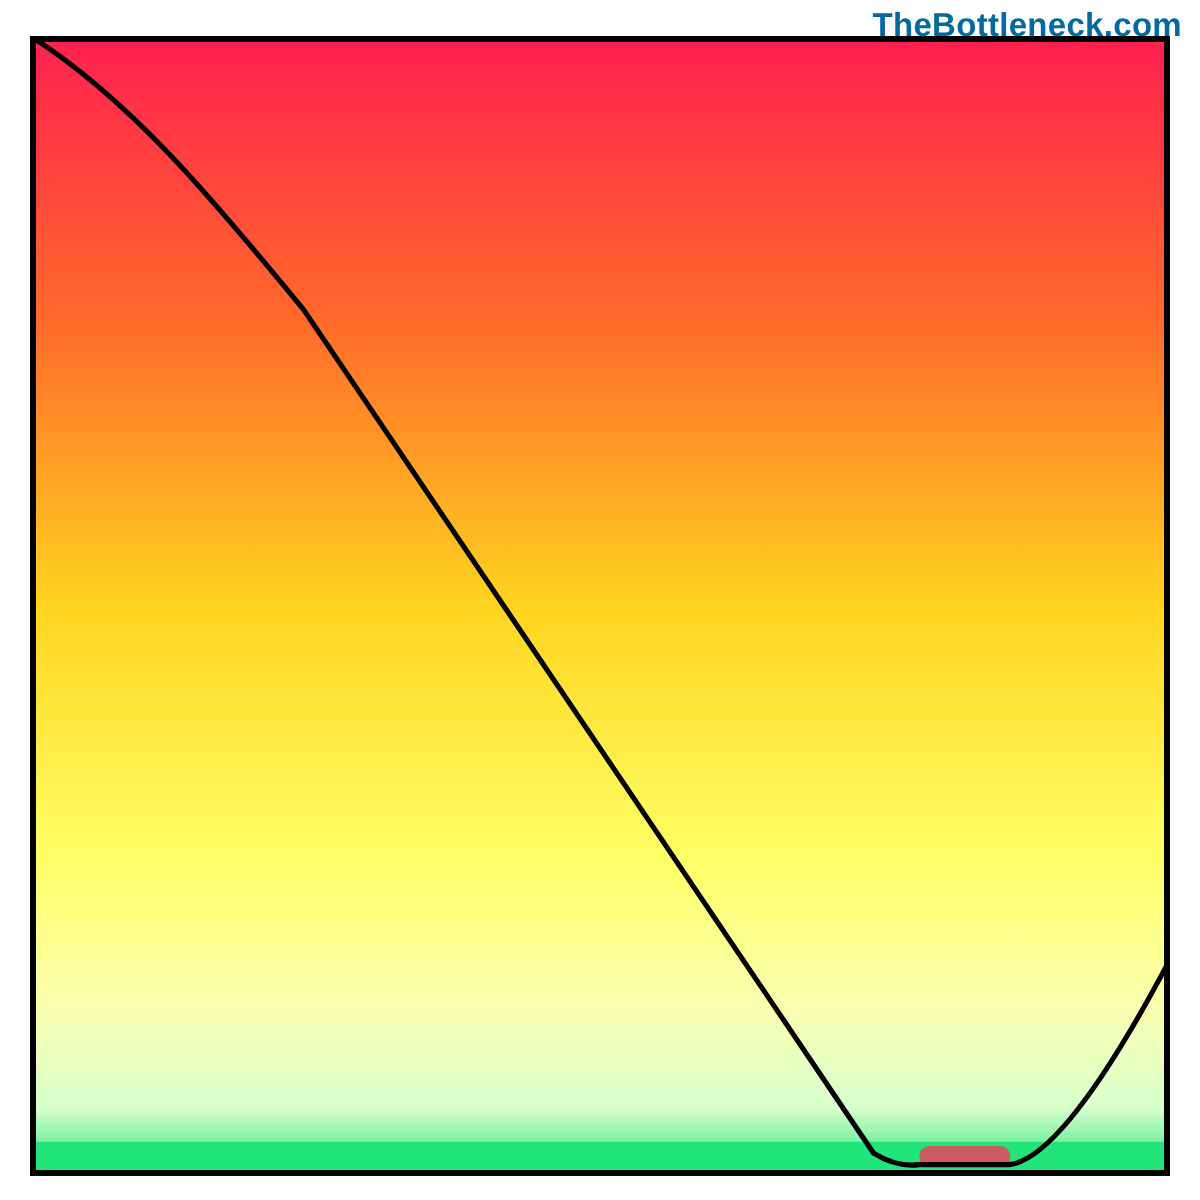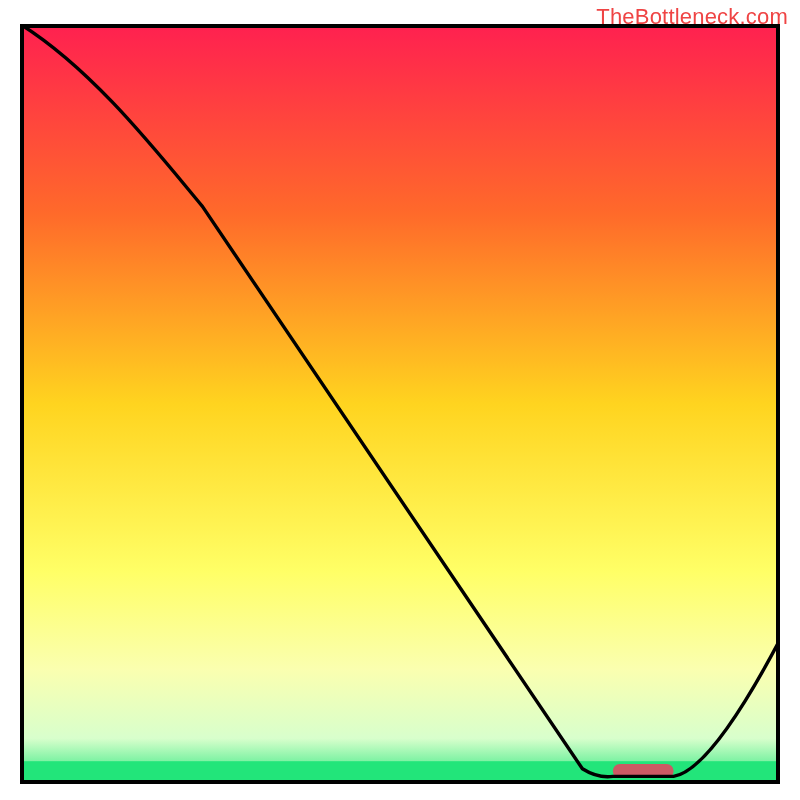--- a/index.html
+++ b/index.html
@@ -13,23 +13,23 @@
   }
   .wrap {
     position: relative;
     width: 800px;
     height: 800px;
   }
   .watermark {
     position: absolute;
     top: 4px;
     right: 12px;
-    color: #ef4444;
+    color: #0369a1;
     font-size: 22px;
-    font-weight: 400;
+    font-weight: 700;
     letter-spacing: 0.2px;
     z-index: 50;
   }
   .plot {
     position: absolute;
     left: 20px;
     top: 24px;
     width: 760px;
     height: 760px;
   }

